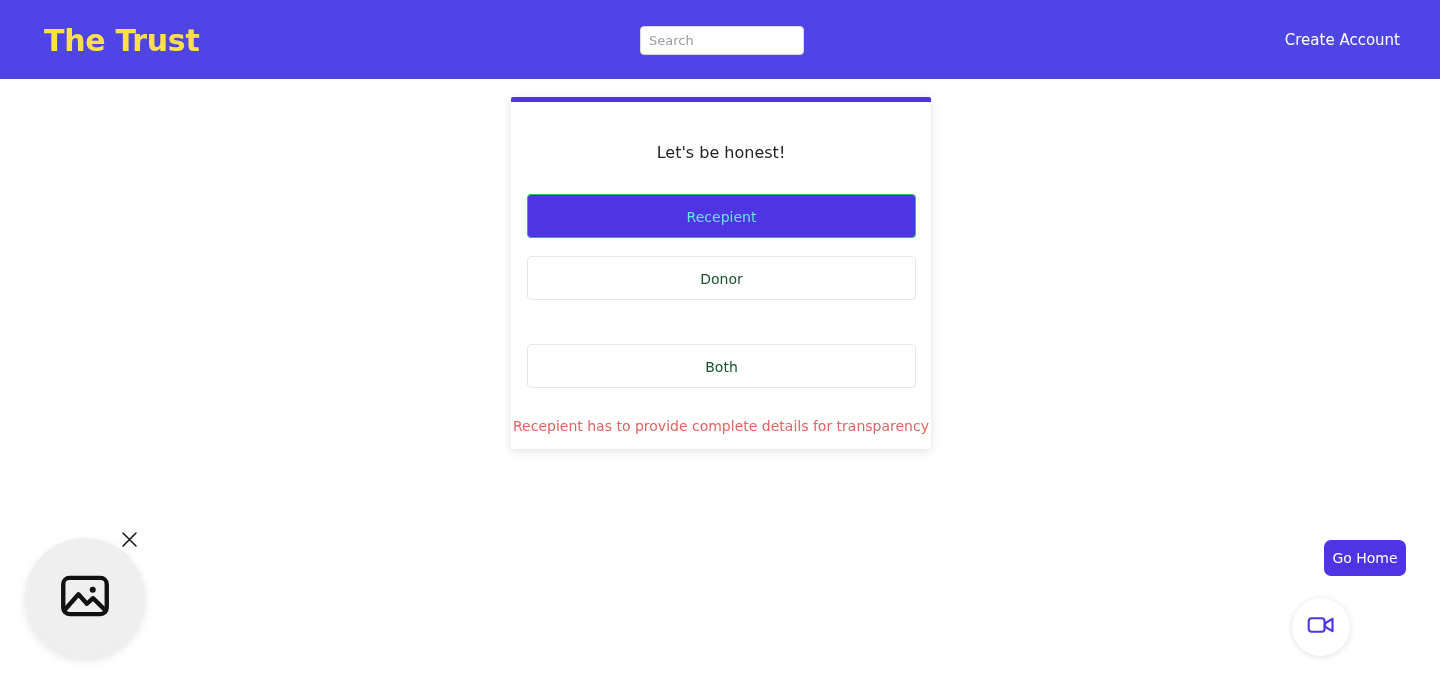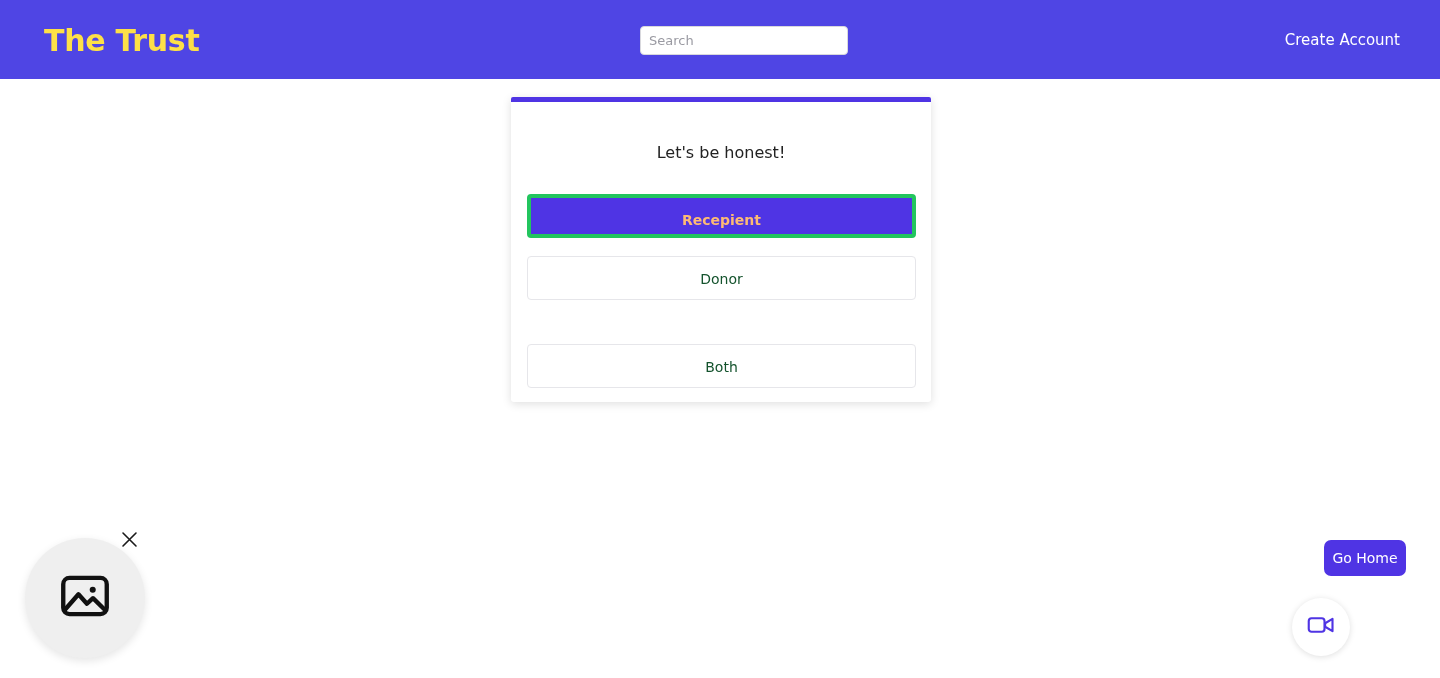--- a/index.html
+++ b/index.html
@@ -33,21 +33,21 @@
     color: #fde047;
     font-size: 30px;
     font-weight: bold;
     letter-spacing: -0.3px;
     line-height: 36px;
   }
   .search-input {
     position: absolute;
     left: 640px;
     top: 26px;
-    width: 208px;
+    width: 164px;
     height: 29px;
     border: 1px solid #d8d8dd;
     border-radius: 4px;
     background: #ffffff;
     font-family: "DejaVu Sans", "Liberation Sans", sans-serif;
     font-size: 13px;
     color: #333333;
     padding: 0 8px;
     outline: none;
   }
@@ -103,23 +103,22 @@
     line-height: 44px;
     text-align: center;
     cursor: pointer;
     padding: 0;
     border: 1px solid #e6e6ea;
     background: #ffffff;
     color: #14532d;
   }
   .choice-btn.selected {
     background: #4F34E4;
-    border: 4px solid #22c55e;
-    color: #fdba74;
-    font-weight: bold;
+    border: 1px solid #22c55e;
+    color: #5eead4;
   }
   .choice-btn:last-child { margin-bottom: 0; margin-top: 44px; }
   .card-error {
     text-align: center;
     color: #e0635f;
     font-size: 14px;
     line-height: 18px;
     margin-top: 29px;
   }
 
@@ -197,20 +196,21 @@
   <div class="card-topbar"></div>
 
   <h1 class="card-title">Let's be honest!</h1>
 
   <div class="choices">
     <button class="choice-btn selected">Recepient</button>
     <button class="choice-btn">Donor</button>
     <button class="choice-btn">Both</button>
   </div>
 
+  <div class="card-error">Recepient has to provide complete details for transparency</div>
 </div>
 
 <div class="close-widget">
   <svg width="17" height="17" viewBox="0 0 17 17" aria-hidden="true">
     <path d="M2 2 L15 15 M15 2 L2 15" stroke="#1a1a1a" stroke-width="1.6" stroke-linecap="round" fill="none"></path>
   </svg>
 </div>
 
 <div class="img-widget">
   <span>

